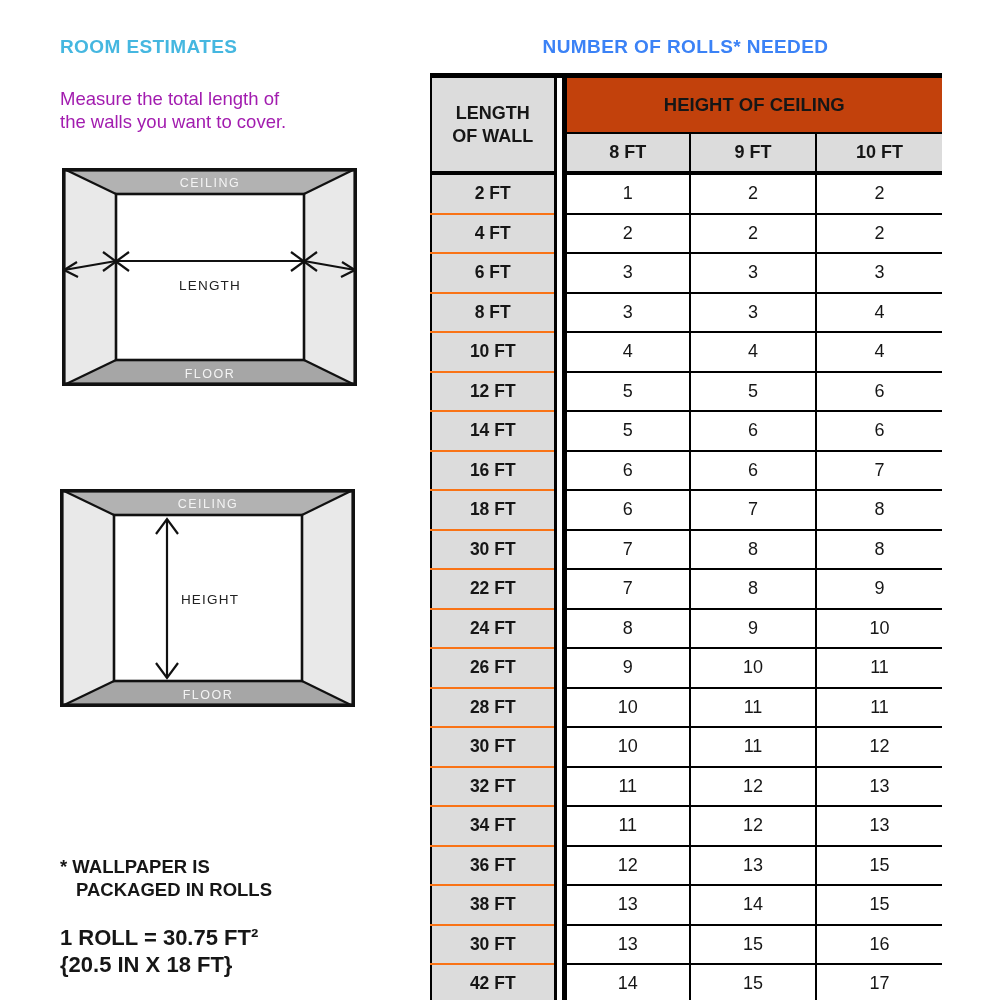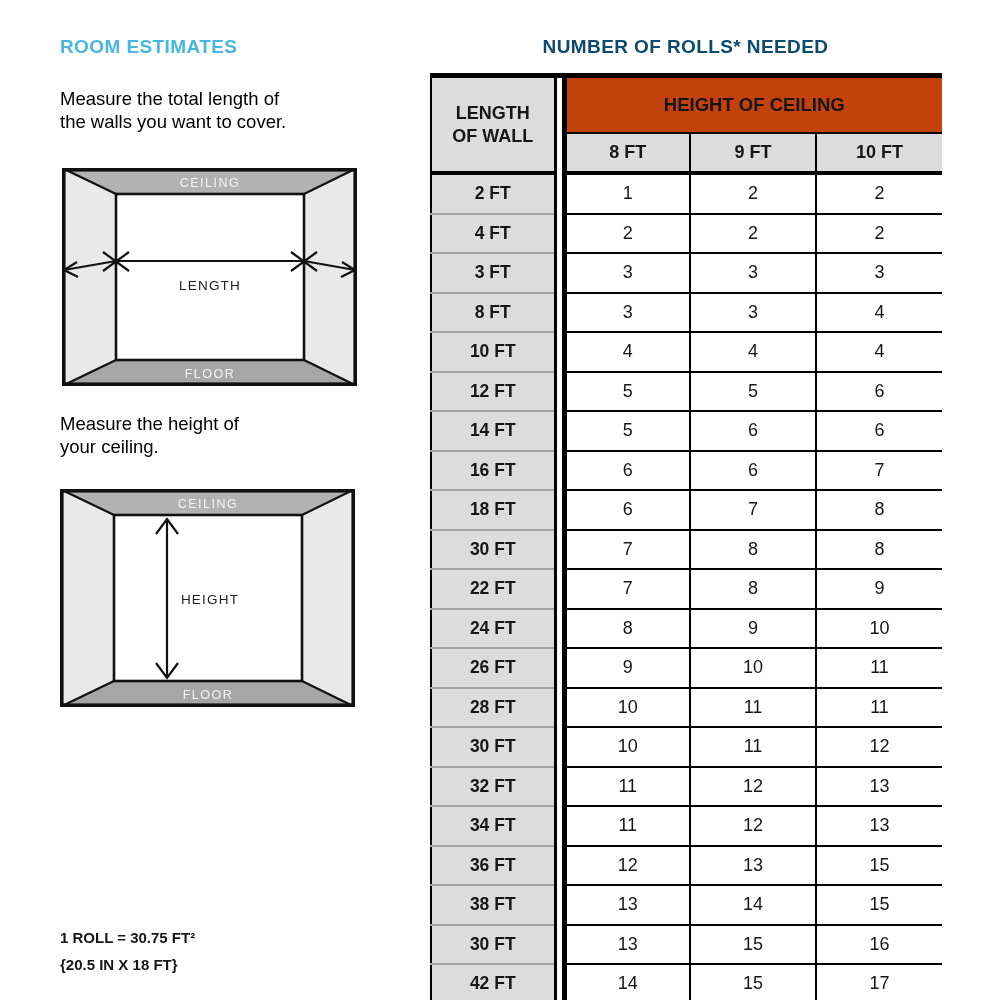--- a/index.html
+++ b/index.html
@@ -12,28 +12,28 @@
   .page { position: relative; width: 1000px; height: 1000px; overflow: hidden; background: #fff; }
 
   
   .abs { position: absolute; }
   h2.heading {
     margin: 0; font-size: 19px; font-weight: bold; letter-spacing: 0.4px; line-height: 22px;
   }
   .h-left  { left: 60px; top: 36px; }
   .h-right { left: 430px; top: 36px; width: 511px; text-align: center; }
   p.body {
-    margin: 0; font-size: 18.5px; line-height: 23px; white-space: pre-line; color: #000000;
+    margin: 0; font-size: 18.5px; line-height: 23px; white-space: pre-line; color: #a21caf;
   }
   .p1 { left: 60px; top: 87px; }
   .p2 { left: 60px; top: 412px; }
   .p3 { left: 60px; top: 736px; }
   .foot { left: 60px; top: 855px; font-size: 18.5px; line-height: 23px; font-weight: bold; margin: 0; }
   .foot .indent { display: block; padding-left: 16px; }
-  .spec { left: 60px; top: 924px; font-size: 15px; line-height: 27px; font-weight: bold; margin: 0; white-space: pre-line; }
+  .spec { left: 60px; top: 924px; font-size: 22px; line-height: 27px; font-weight: bold; margin: 0; white-space: pre-line; }
 
   
   .d1 { left: 62px; top: 168px; }
   .d2 { left: 60px; top: 489px; }
   svg.diagram text {
     font-family: "Liberation Sans", sans-serif;
   }
   svg.diagram .surface-label { font-size: 12.5px; fill: #f4f4f4; letter-spacing: 1.5px; text-anchor: middle; }
   svg.diagram .measure-label { font-size: 13.5px; fill: #222222; letter-spacing: 1.2px; text-anchor: middle; }
   svg.diagram .stroke { stroke: #111; stroke-width: 2.2; fill: none; }
@@ -56,21 +56,21 @@
     background: #c2410c; font-size: 18.5px; font-weight: bold; height: 54px;
     border-left: 5px solid #000; border-bottom: 2px solid #000;
   }
   th.col-hdr {
     background: #dcdcdc; font-size: 18px; font-weight: bold; height: 37px;
     border-left: 2px solid #000; border-bottom: 4px solid #000;
   }
   th.col-hdr.sec-start { border-left: 5px solid #000; }
   td.wall {
     background: #dcdcdc; font-size: 17.5px; font-weight: bold; height: 37.5px;
-    border-right: 3px solid #000; border-bottom: 2px solid #a3a3a3;
+    border-right: 3px solid #000; border-bottom: 2px solid #f97316;
   }
   td.data {
     background: #ffffff; font-size: 18px; height: 37.5px;
     border-left: 2px solid #000; border-bottom: 2px solid #000;
   }
   td.data.sec-start { border-left: 5px solid #000; }
 </style>
 </head>
 <body>
 
@@ -101,22 +101,20 @@
       <line class="stroke" x1="41" y1="84" x2="67" y2="103"></line>
       <line class="stroke" x1="67" y1="84" x2="41" y2="103"></line>
       <line class="stroke" x1="229" y1="84" x2="255" y2="103"></line>
       <line class="stroke" x1="255" y1="84" x2="229" y2="103"></line>
       <polyline class="stroke" points="15,94 2,102 16,109"></polyline>
       <polyline class="stroke" points="280,94 293,102 279,109"></polyline>
     </g>
     <text class="measure-label" x="148" y="122">LENGTH</text>
   </svg>
 
-  <p class="body abs p2">Measure the height of
-your ceiling.</p>
 
   <svg class="diagram abs d2" width="295" height="218" viewBox="0 0 295 218" xmlns="http://www.w3.org/2000/svg">
     <polygon points="0,0 295,0 242,26 54,26" fill="#b2b2b2"></polygon>
     <polygon points="0,218 54,192 242,192 295,218" fill="#a6a6a6"></polygon>
     <polygon points="0,0 54,26 54,192 0,218" fill="#e9e9e9"></polygon>
     <polygon points="295,0 242,26 242,192 295,218" fill="#e9e9e9"></polygon>
     <rect x="54" y="26" width="188" height="166" fill="#ffffff" stroke="#111" stroke-width="2.6"></rect>
     <line class="stroke" x1="0" y1="0" x2="54" y2="26"></line>
     <line class="stroke" x1="295" y1="0" x2="242" y2="26"></line>
     <line class="stroke" x1="0" y1="218" x2="54" y2="192"></line>
@@ -126,25 +124,26 @@
     <text class="surface-label" x="148" y="210">FLOOR</text>
     <g>
       <line class="stroke" x1="107" y1="30" x2="107" y2="189"></line>
       <polyline class="stroke" points="96,45 107,30 118,45"></polyline>
       <polyline class="stroke" points="96,174 107,189 118,174"></polyline>
     </g>
     <text class="measure-label" x="150" y="115">HEIGHT</text>
   </svg>
 
 
+  <p class="abs foot"><span>* WALLPAPER IS</span><span class="indent">PACKAGED IN ROLLS</span></p>
 
   <p class="abs spec"><span>1 ROLL = 30.75 FT²</span>
 <span>{20.5 IN X 18 FT}</span></p>
 
-  <h2 class="heading accent abs h-right" style="color: #0c4a6e;">NUMBER OF ROLLS* NEEDED</h2>
+  <h2 class="heading accent abs h-right" style="color: #3b82f6;">NUMBER OF ROLLS* NEEDED</h2>
 
   <table class="rolls">
     <colgroup>
       <col style="width:124px">
       <col style="width:9px">
       <col style="width:126px">
       <col style="width:126px">
       <col style="width:126px">
     </colgroup>
     <thead>
@@ -168,21 +167,21 @@
           <td class="data">2</td>
         </tr>
         <tr>
           <td class="wall">4 FT</td>
           <td class="spacer-b"></td>
           <td class="data sec-start">2</td>
           <td class="data">2</td>
           <td class="data">2</td>
         </tr>
         <tr>
-          <td class="wall">3 FT</td>
+          <td class="wall">6 FT</td>
           <td class="spacer-b"></td>
           <td class="data sec-start">3</td>
           <td class="data">3</td>
           <td class="data">3</td>
         </tr>
         <tr>
           <td class="wall">8 FT</td>
           <td class="spacer-b"></td>
           <td class="data sec-start">3</td>
           <td class="data">3</td>

